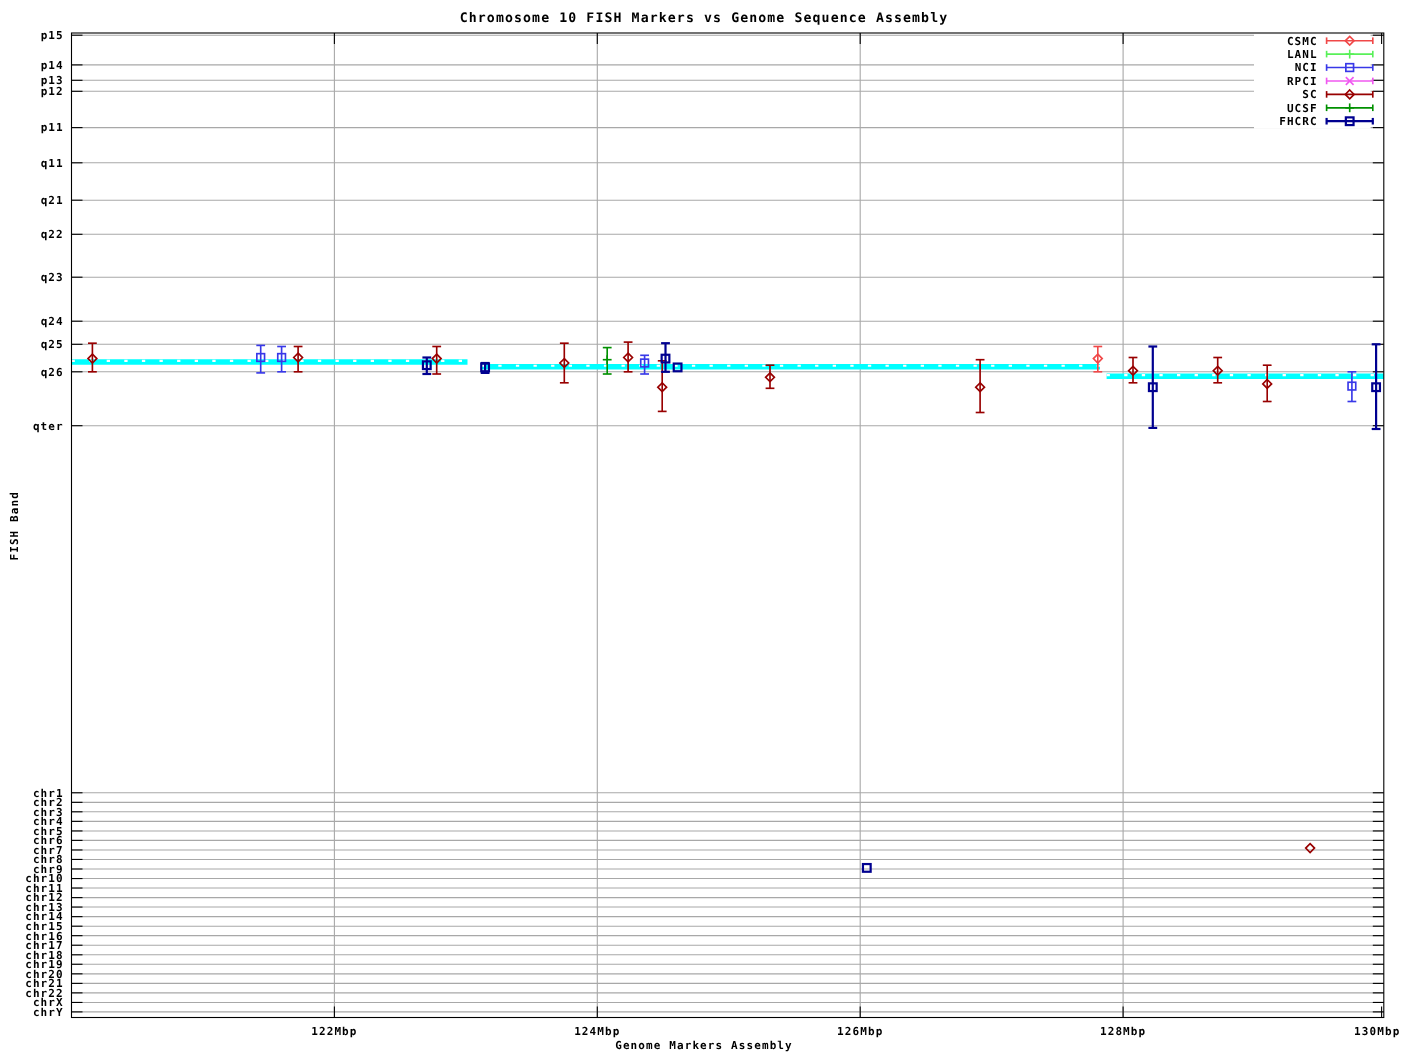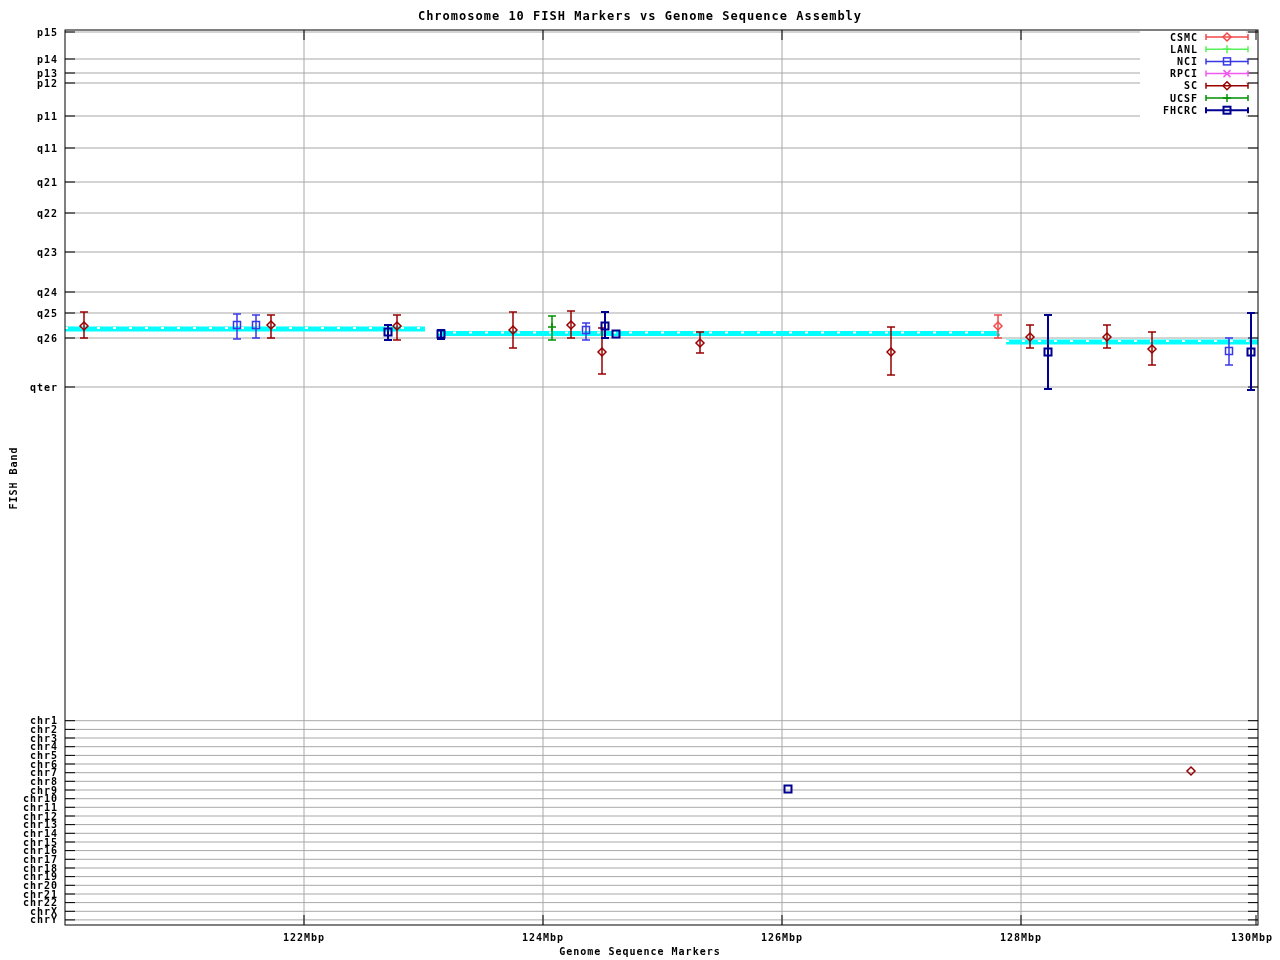--- a/index.html
+++ b/index.html
@@ -11,21 +11,21 @@
   #ylabel { left:8px; top:478px; font-size:10px; transform: rotate(-90deg) translateX(-50%); transform-origin:0 0; }
   svg { position:absolute; left:0; top:0; }
   text { font-family:"DejaVu Sans Mono", monospace; font-weight:bold; letter-spacing:1px; fill:#000; }
 </style>
 </head>
 <body>
 
 <div id="stage">
   <div id="title" class="lbl">Chromosome 10 FISH Markers vs Genome Sequence Assembly</div>
   <div id="ylabel" class="lbl">FISH Band</div>
-  <div id="xlabel" class="lbl">Genome Sequence Markers</div>
+  <div id="xlabel" class="lbl">Genome Markers Assembly</div>
   <svg id="chart" width="1280" height="960" viewBox="0 0 1280 960">
       <line x1="65" x2="1258" y1="32" y2="32" stroke="#a8a8a8" stroke-width="1"></line>
       <line x1="65" x2="75" y1="32" y2="32" stroke="#000000" stroke-width="1"></line>
       <line x1="1248" x2="1258" y1="32" y2="32" stroke="#000000" stroke-width="1"></line>
       <text x="58" y="35.5" text-anchor="end" font-size="10px">p15</text>
       <line x1="65" x2="1258" y1="59" y2="59" stroke="#a8a8a8" stroke-width="1"></line>
       <line x1="65" x2="75" y1="59" y2="59" stroke="#000000" stroke-width="1"></line>
       <line x1="1248" x2="1258" y1="59" y2="59" stroke="#000000" stroke-width="1"></line>
       <text x="58" y="62.5" text-anchor="end" font-size="10px">p14</text>
       <line x1="65" x2="1258" y1="73" y2="73" stroke="#a8a8a8" stroke-width="1"></line>

